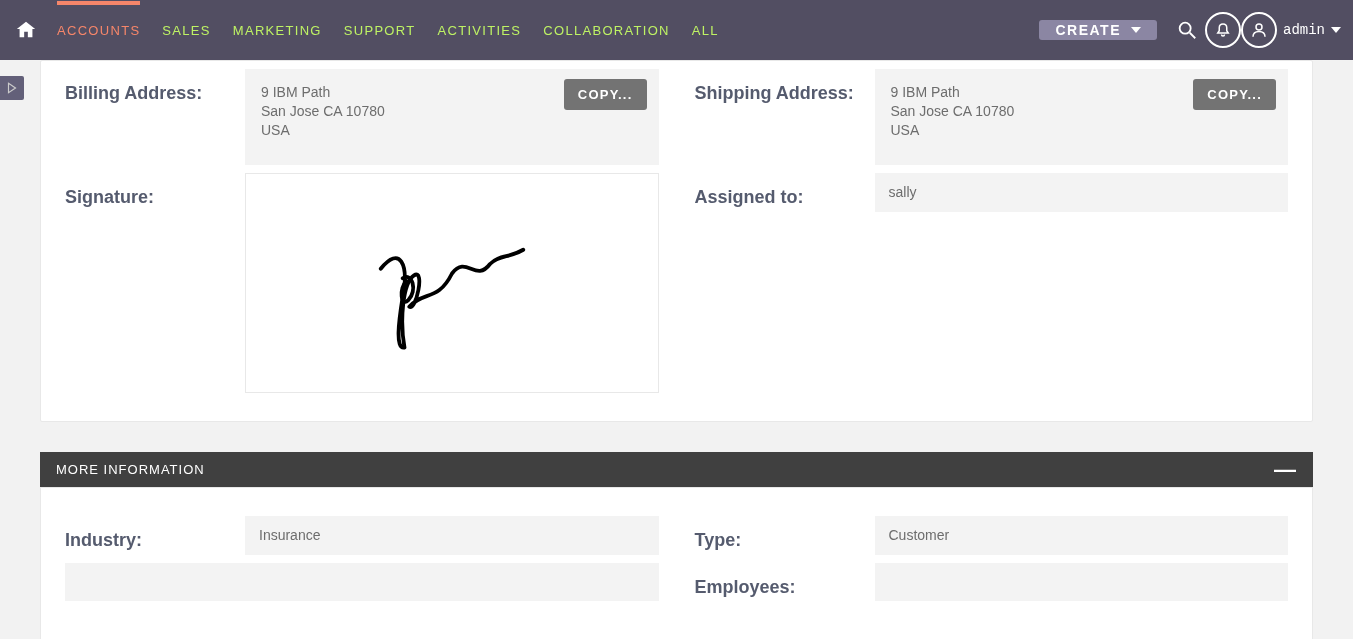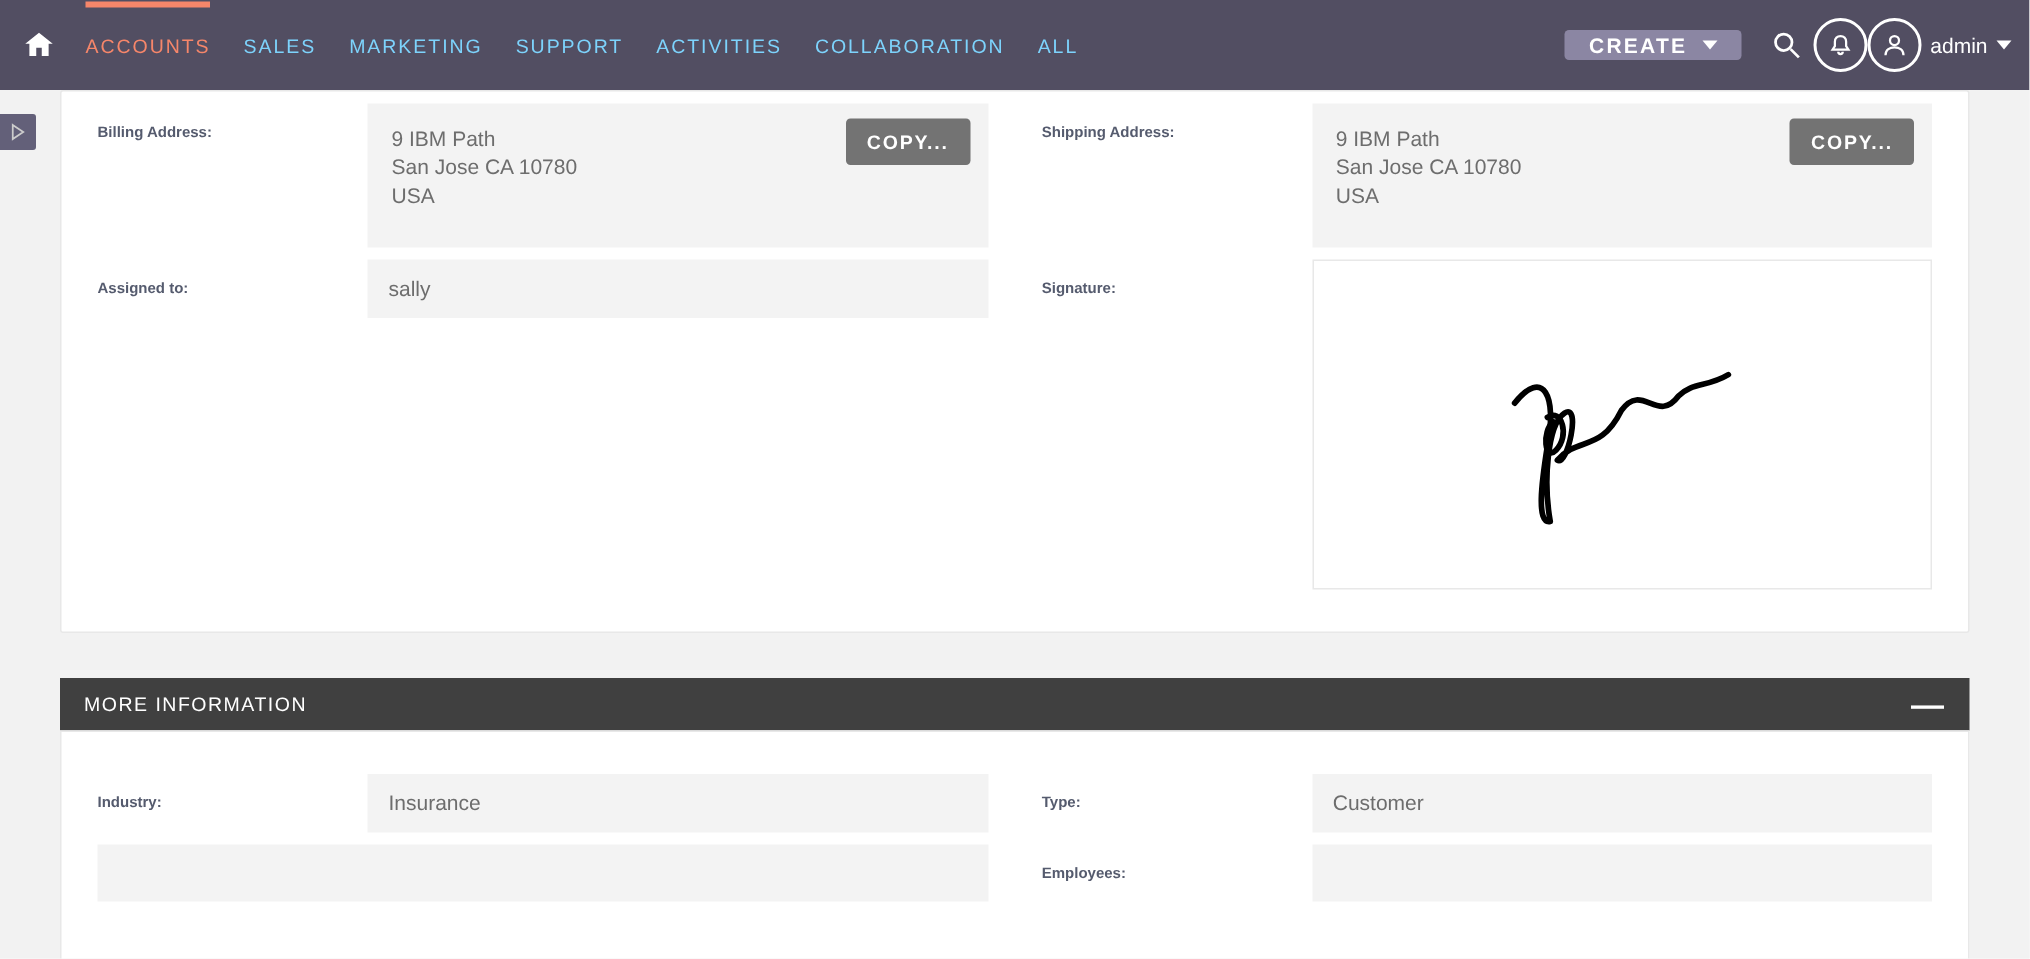--- a/index.html
+++ b/index.html
@@ -10,54 +10,54 @@
     color: #fff; padding: 0 12px;
   }
   .topbar .home-icon {
     width: 28px; height: 28px; display:flex; align-items:center; justify-content:center;
     margin-right: 6px;
   }
   .topbar .home-icon svg { width: 22px; height: 22px; fill: #fff; }
   .nav { display:flex; align-items:flex-start; }
   .nav .nav-item {
     font-size: 13px; letter-spacing: 1.3px; font-weight: 500;
-    color: #7dd3fc; padding: 0 11px; text-transform: uppercase; cursor: pointer;
+    color: #bef264; padding: 0 11px; text-transform: uppercase; cursor: pointer;
   }
   .nav .nav-item.active { color: #f6866a; position: relative; }
   .nav .nav-item.active::before {
     content:""; position:absolute; top:-22px; left:11px; right:11px; height:4px; background:#f6866a;
   }
   .spacer { flex: 1; }
   .create-btn {
     background: #8b86a3; color:#fff; border:none; border-radius:3px;
     height: 20px; padding: 0 16px; font-size: 14px; letter-spacing: 1.5px;
     font-weight:600; display:flex; align-items:center; gap:10px; cursor:pointer;
   }
   .create-btn .caret { width:0; height:0; border-left:5px solid transparent; border-right:5px solid transparent; border-top:6px solid #fff; }
   .icon-btn { width:36px; height:36px; display:flex; align-items:center; justify-content:center; cursor:pointer; border-radius:50%; }
   .ring { border: 2px solid #fff; }
-  .right-tools { display:flex; align-items:center; margin-left:12px; }
+  .right-tools { display:flex; align-items:center; margin-left:12px;font-family:Liberation Mono, monospace; }
   .right-tools svg { stroke:#fff; fill:none; }
   .user-pill { display:flex; align-items:center; gap:6px; color:#fff; font-size:14px; cursor:pointer; }
   .user-pill .avatar-wrap { width:36px; height:36px; border:2px solid #fff; border-radius:50%; display:flex; align-items:center; justify-content:center; }
   .user-pill .caret { width:0; height:0; border-left:5px solid transparent; border-right:5px solid transparent; border-top:6px solid #fff; }
   
   .poke-tab {
     position: fixed; left:0; top:76px; width:24px; height:24px; background:#636079;
     display:flex; align-items:center; justify-content:center; border-radius:0 2px 2px 0; cursor:pointer;
   }
   .poke-tab svg { stroke:#ccc; fill:none; }
   
   .page { padding: 0 40px; }
   .card { background:#fff; border:1px solid #e8e8e8; border-radius:2px; padding: 0 24px 28px; margin-bottom: 30px; }
   .row { display:flex; gap: 36px; }
   .col { flex:1; }
   .field { display:flex; align-items:flex-start; margin-top: 8px; }
   .field .label {
-    width: 180px; padding-top: 14px; color:#555b6e; font-size: 10px; font-weight:600;
+    width: 180px; padding-top: 14px; color:#555b6e; font-size: 18px; font-weight:600;
   }
   .field .value-box {
     flex:1; background:#f3f3f3; min-height: 38px; padding: 10px 14px;
     color:#6d6d6d; font-size:14px; line-height:1.35; position:relative;
   }
   .field.full .value-box { flex:1; }
   .field .value-box.tall { min-height: 96px; }
   .address-block .value-box { padding: 14px 16px; }
   .copy-btn {
     position:absolute; top:10px; right:12px;
@@ -162,35 +162,35 @@
             <button class="copy-btn">COPY...</button>
           </div>
         </div>
       </div>
     </div>
 
 
     <div class="row">
       <div class="col">
         <div class="field">
-          <div class="label">Assigned to:</div>
-          <div class="value-box">sally</div>
-        </div>
-      </div>
-      <div class="col">
-        <div class="field">
           <div class="label">Signature:</div>
           <div class="sig-box">
             <svg viewBox="0 0 200 160">
               <path d="M 25 65 C 45 40, 55 60, 48 95 C 44 120, 40 150, 50 148 C 45 120, 48 80, 60 72 C 72 64, 62 110, 55 105 C 70 88, 85 100, 100 70 C 115 50, 125 80, 140 60 C 150 50, 160 54, 175 45" stroke="#000" stroke-width="4" fill="none" stroke-linecap="round" stroke-linejoin="round"></path>
               <path d="M 48 75 C 58 68, 64 88, 54 98 C 46 106, 44 85, 52 78" stroke="#000" stroke-width="4" fill="none" stroke-linecap="round"></path>
             </svg>
           </div>
         </div>
       </div>
+      <div class="col">
+        <div class="field">
+          <div class="label">Assigned to:</div>
+          <div class="value-box">sally</div>
+        </div>
+      </div>
     </div>
 
   </div>
 </div>
 
 <div class="section-hdr">
   <span>MORE INFORMATION</span>
   <span class="collapse-btn">—</span>
 </div>
 <div class="more-card">

